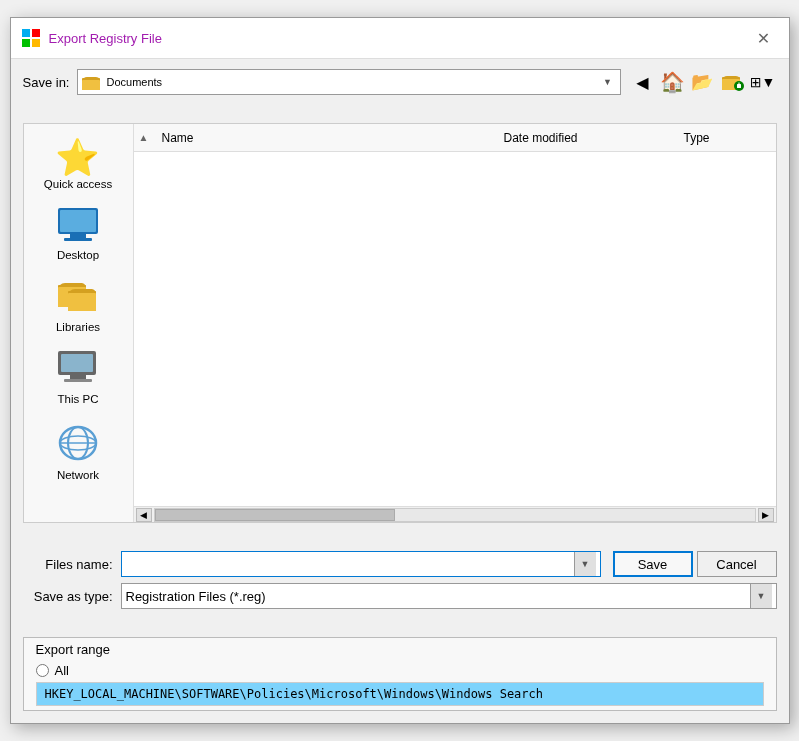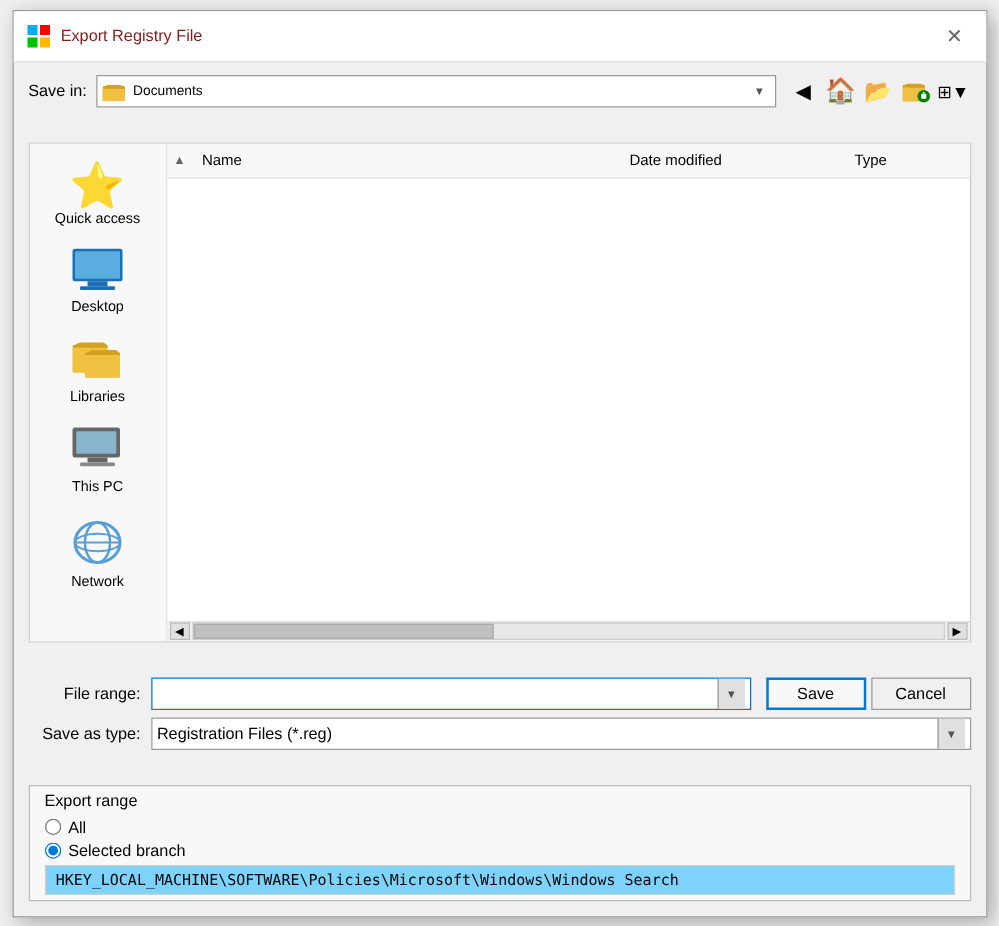--- a/index.html
+++ b/index.html
@@ -30,21 +30,21 @@
     }
     .title-bar-icon {
       width: 20px;
       height: 20px;
       flex-shrink: 0;
     }
     .title-bar-title {
       flex: 1;
       font-size: 13px;
       font-weight: 400;
-      color: #7f1d1d;
+      color: #a21caf;
     }
     .title-bar-close {
       width: 30px;
       height: 24px;
       display: flex;
       align-items: center;
       justify-content: center;
       cursor: pointer;
       font-size: 16px;
       color: #666;
@@ -464,21 +464,21 @@
           <div class="scroll-track">
             <div class="scroll-thumb"></div>
           </div>
           <div class="scroll-arrow">▶</div>
         </div>
       </div>
     </div>
 
     <div class="form-rows">
       <div class="form-row">
-        <span class="form-label">File range:</span>
+        <span class="form-label">Files name:</span>
         <div class="form-input-combo">
           <input class="form-input-text" type="text" value="" style="">
           <div class="form-combo-btn">▼</div>
         </div>
         <div class="action-btns">
           <button class="btn-save">Save</button>
           <button class="btn-cancel">Cancel</button>
         </div>
       </div>
       <div class="form-row">
@@ -489,21 +489,17 @@
         </div>
       </div>
     </div>
 
     <div class="export-range-box">
       <div class="export-range-title">Export range</div>
       <div class="radio-row">
         <input type="radio" name="export-range" id="radio-all" style="">
         <label for="radio-all">All</label>
       </div>
-      <div class="radio-row">
-        <input type="radio" name="export-range" id="radio-selected" checked="" style="">
-        <label for="radio-selected">Selected branch</label>
-      </div>
       <span class="branch-value">HKEY_LOCAL_MACHINE\SOFTWARE\Policies\Microsoft\Windows\Windows Search</span>
     </div>
 
   </div>
 </div>
 
 </body></html>

